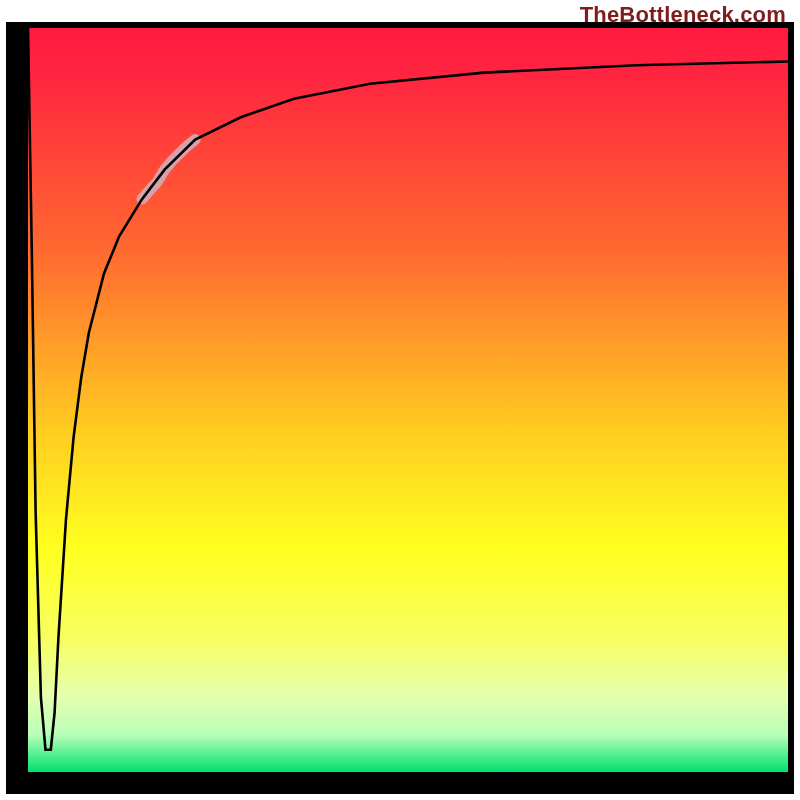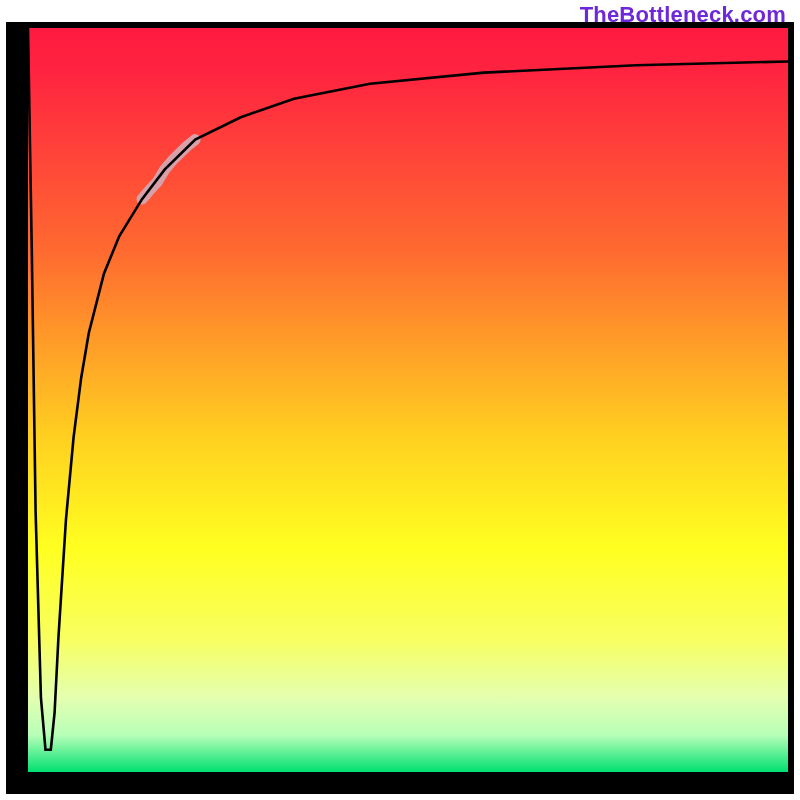--- a/index.html
+++ b/index.html
@@ -5,21 +5,21 @@
   * { margin: 0; padding: 0; box-sizing: border-box; }
   html, body { width: 800px; height: 800px; overflow: hidden; background: #fff; }
   .wrap { position: relative; width: 800px; height: 800px; }
   .attribution {
     position: absolute;
     top: 2px;
     right: 14px;
     font-family: Arial, Helvetica, sans-serif;
     font-size: 22px;
     font-weight: 600;
-    color: #6d28d9;
+    color: #7f1d1d;
     letter-spacing: 0.2px;
   }
   .plot-outer {
     position: absolute;
     left: 6px;
     top: 22px;
     width: 788px;
     height: 772px;
     background: #000;
   }

